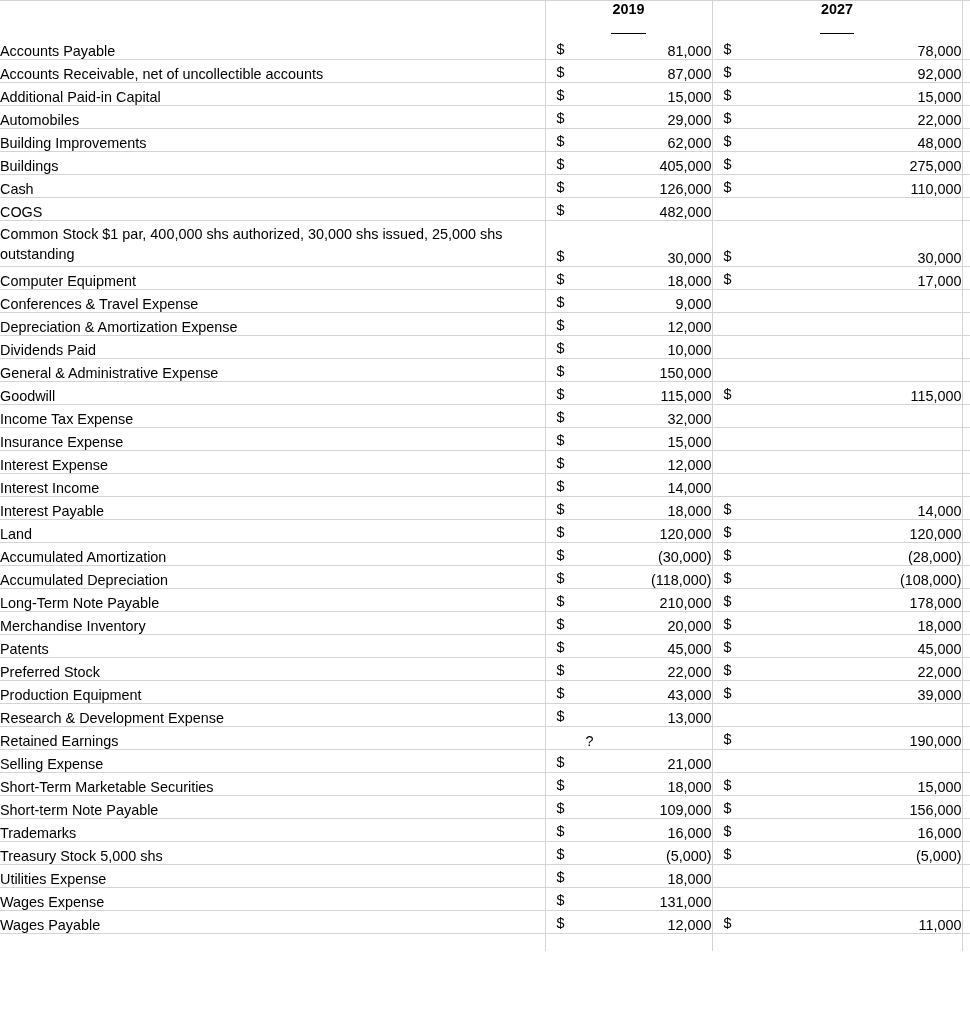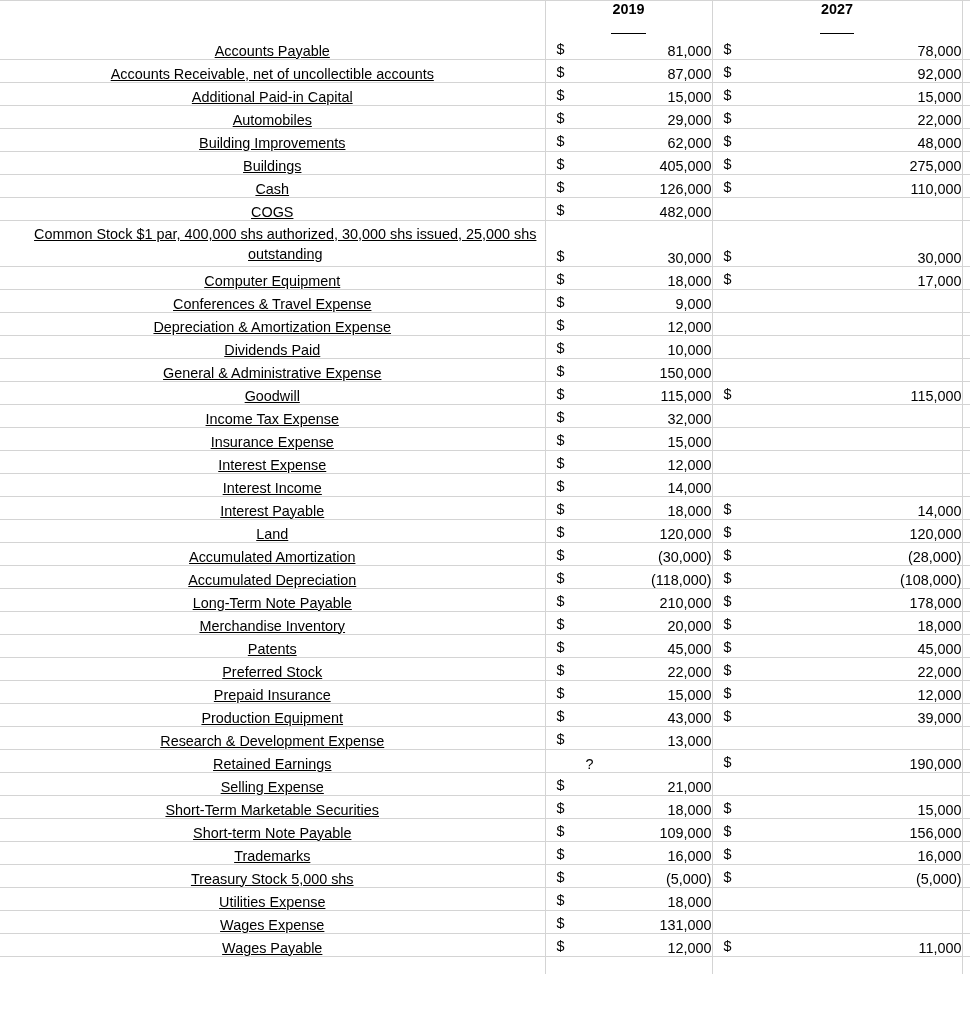--- a/index.html
+++ b/index.html
@@ -53,31 +53,29 @@
     font-size: 14.4px;
     padding-bottom: 2px;
   }
   table.grid tr.head-row th.hcell span.yr {
     border-bottom: 1.6px solid #000;
     padding: 0 1px 16px 1px;
     display: inline-block;
     line-height: 1.05;
   }
   td.label {
-    text-align: center;
+    text-align: left;
     padding: 0 2px 2px 6px;
     line-height: 1.12;
     white-space: nowrap;
-    text-decoration: underline;
   }
   td.label.two-line {
     white-space: normal;
     line-height: 1.42;
     padding-bottom: 1px;
-    padding-left: 26px;
   }
   td.money {
     padding: 0 5px 2px 0;
     position: relative;
     text-align: right;
     white-space: nowrap;
   }
   td.money .cur {
     position: absolute;
     left: 11px;
@@ -281,26 +279,20 @@
           <td class="money"><span class="cur">$</span><span class="amt">45,000</span></td>
           <td class="pad"></td>
         </tr>
         <tr>
           <td class="label">Preferred Stock</td>
           <td class="money"><span class="cur">$</span><span class="amt">22,000</span></td>
           <td class="money"><span class="cur">$</span><span class="amt">22,000</span></td>
           <td class="pad"></td>
         </tr>
         <tr>
-          <td class="label">Prepaid Insurance</td>
-          <td class="money"><span class="cur">$</span><span class="amt">15,000</span></td>
-          <td class="money"><span class="cur">$</span><span class="amt">12,000</span></td>
-          <td class="pad"></td>
-        </tr>
-        <tr>
           <td class="label">Production Equipment</td>
           <td class="money"><span class="cur">$</span><span class="amt">43,000</span></td>
           <td class="money"><span class="cur">$</span><span class="amt">39,000</span></td>
           <td class="pad"></td>
         </tr>
         <tr>
           <td class="label">Research &amp; Development Expense</td>
           <td class="money"><span class="cur">$</span><span class="amt">13,000</span></td>
           <td class="money blank"></td>
           <td class="pad"></td>

